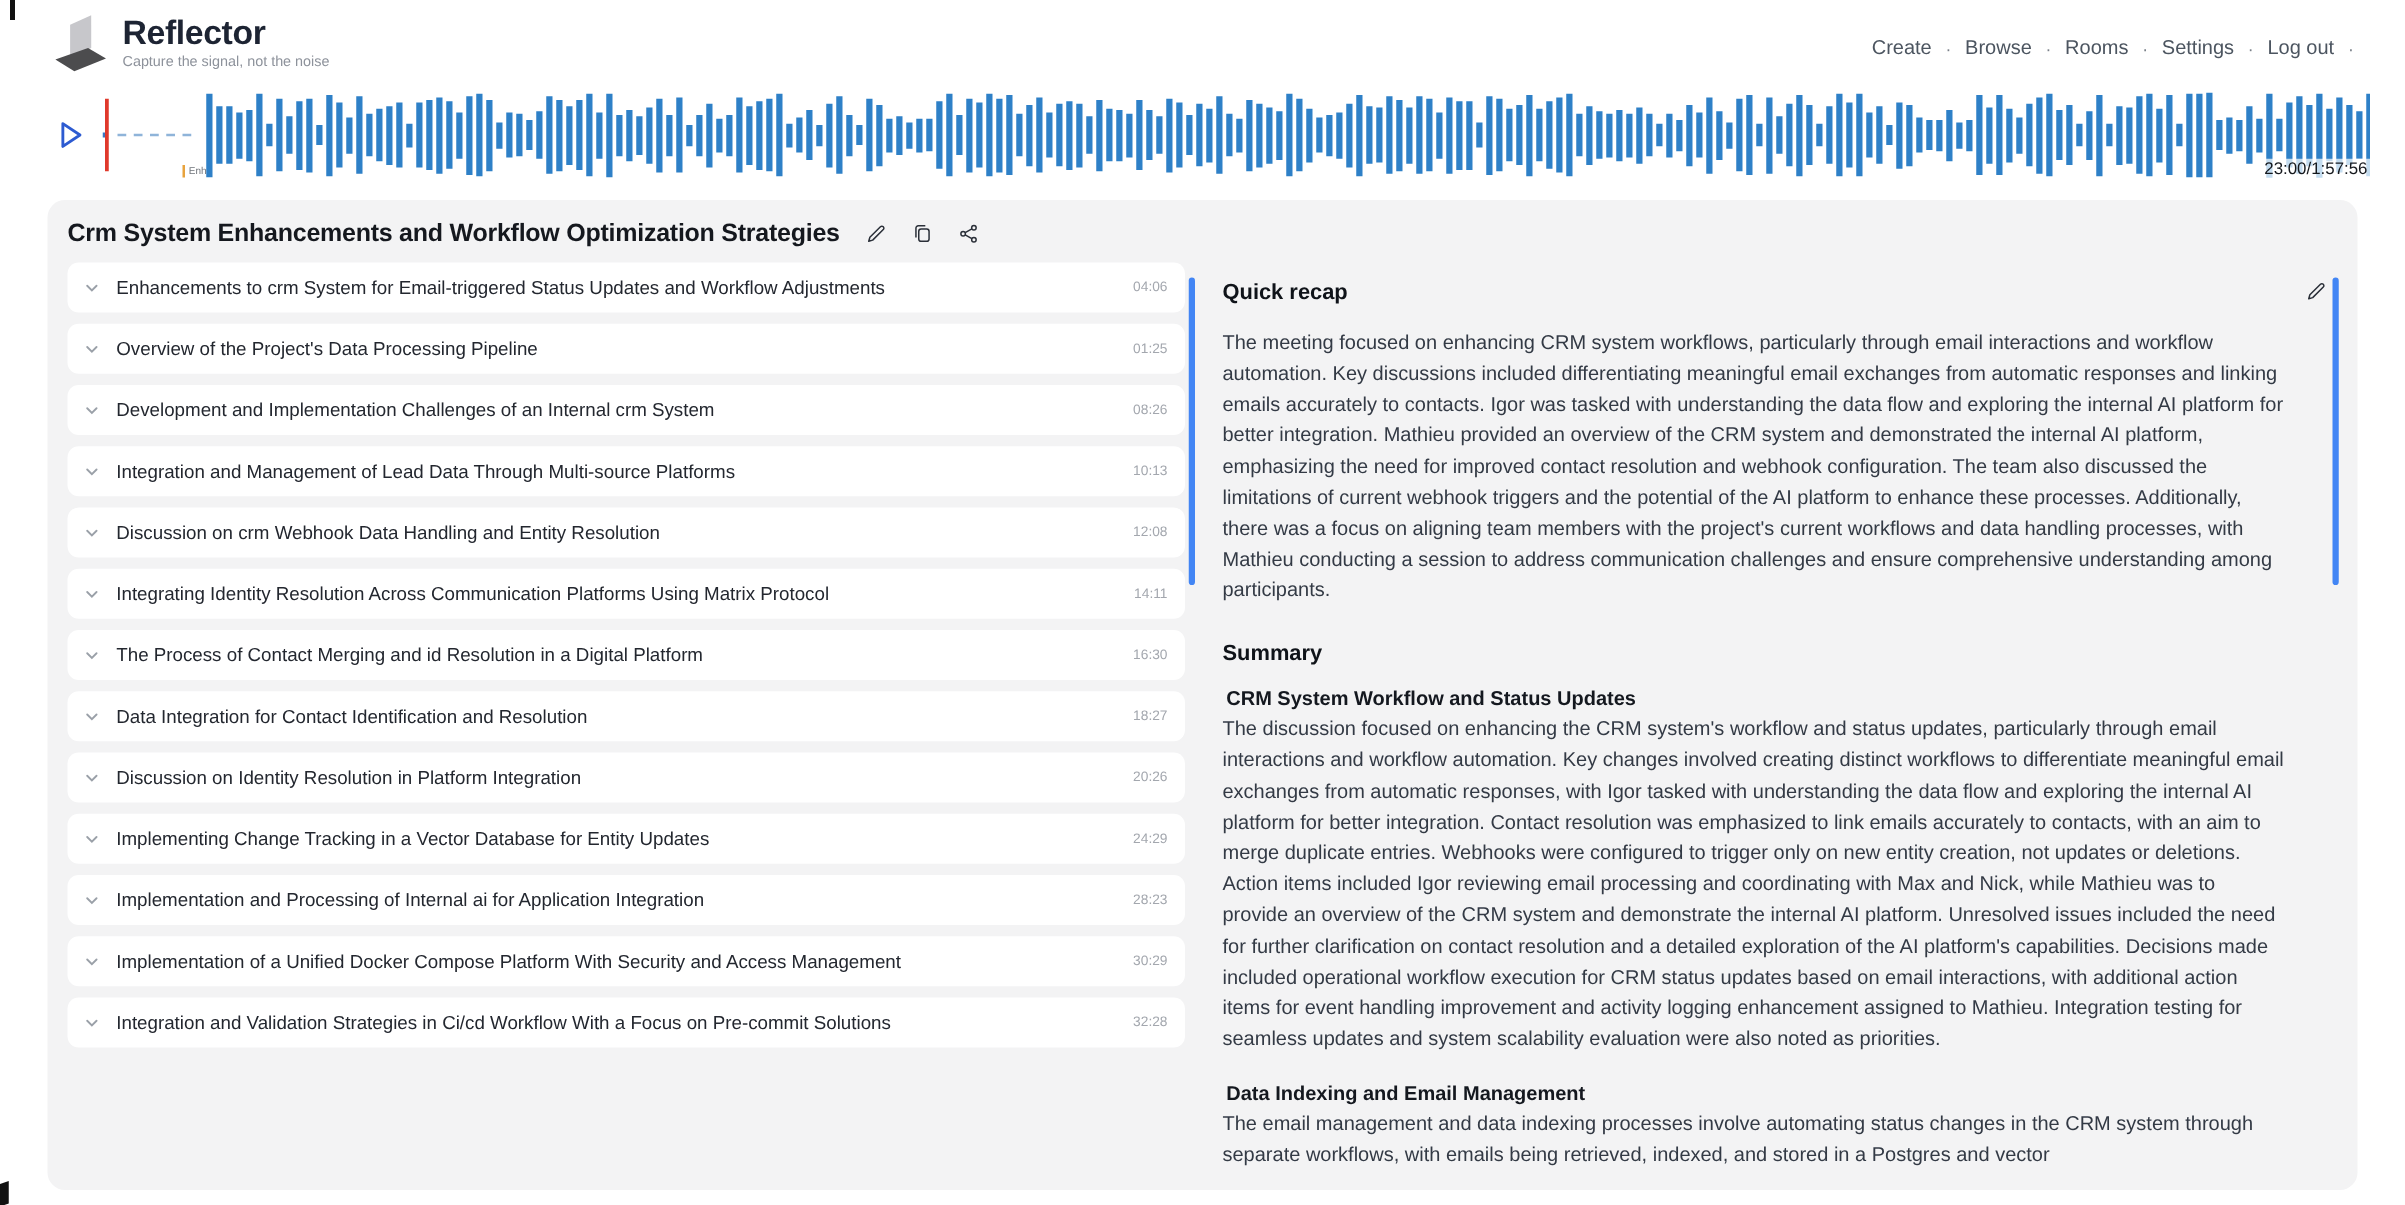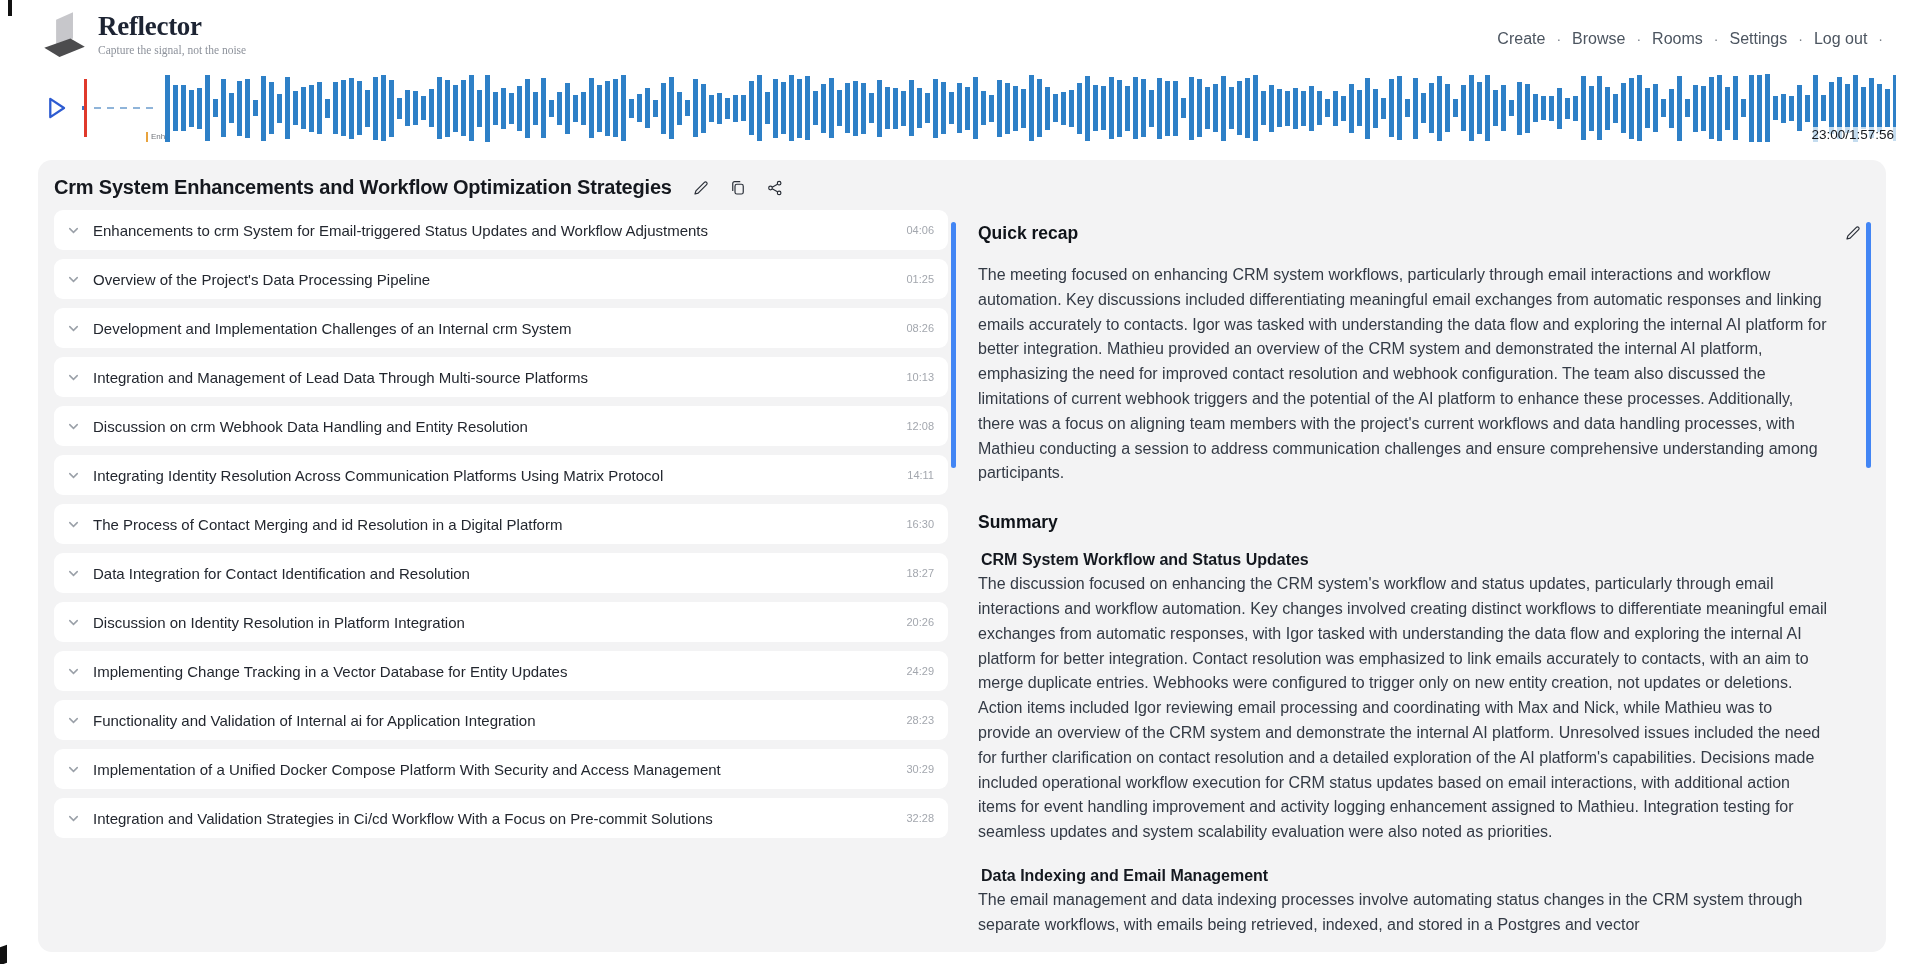--- a/index.html
+++ b/index.html
@@ -4,40 +4,40 @@
 <style>
   * { box-sizing: border-box; }
   html,body { margin:0; padding:0; }
   body {
     width:1924px; height:964px; position:relative; overflow:hidden;
     background:#ffffff; font-family:"Liberation Sans", sans-serif; color:#1d2433;
   }
   
   .header { display:flex; align-items:flex-start; padding:8px 30px 0 34px; height:64px; }
   .logo { width:56px; height:54px; flex:none; }
-  .brand-block { margin-left:8px;font-family:Liberation Serif, serif; }
+  .brand-block { margin-left:8px; }
   .brand { font-size:27px; font-weight:bold; color:#1d2433; letter-spacing:-0.3px; line-height:1.1; margin-top:4px; cursor:pointer; }
   .tagline { font-size:11.5px; color:#8d929b; margin-top:2px; }
   .nav { margin-left:auto; margin-top:22px; display:flex; align-items:center; font-size:16px; color:#4c5560; white-space:nowrap; }
   .nav-item { cursor:pointer; }
   .nav-sep { margin:0 11px; color:#7a8089; font-size:14px; }
   
   .player { position:absolute; top:74px; left:40px; right:28px; height:68px; display:flex; align-items:center; }
   .play-btn { width:32px; height:32px; flex:none; background:none; border:none; padding:0; margin-right:10px; cursor:pointer; }
   .waveform { position:relative; flex:1; height:68px; overflow:hidden; cursor:pointer; }
   .bars { display:flex; align-items:center; height:100%; }
   .wave-bar { width:5px; margin-right:3px; background:#2e80c7; flex:none; }
   .wave-dot { width:4px; height:4px; background:#3a77c2; flex:none; margin-right:8px; }
   .wave-dash { width:7px; height:2px; background:#8fb4d9; flex:none; margin-right:6px; }
   .playhead { position:absolute; left:2px; top:5px; bottom:5px; width:2.5px; background:#e0392b; }
   .time-display { position:absolute; right:0; bottom:0; font-size:13.5px; color:#15181d; background:rgba(255,255,255,0.72); padding:0 2px; }
   .topic-marker { position:absolute; left:64px; bottom:-2px; height:12px; max-width:70px; overflow:hidden; font-size:8px; color:#71757c; border-left:2px solid #e8a33d; padding-left:3px; white-space:nowrap; }
   
   .card { position:absolute; left:38px; top:160px; width:1848px; height:792px; background:#f3f3f4; border-radius:14px; overflow:hidden; }
-  .card-head { display:flex; align-items:center; padding:16px 16px 11px 16px; }
+  .card-head { display:flex; align-items:flex-start; padding:16px 16px 11px 16px; }
   .card-title { font-size:20px; font-weight:bold; color:#15181e; letter-spacing:-0.2px; }
   .title-actions { display:flex; gap:15px; margin-left:18px; align-items:center; }
   .icon-btn { background:none; border:none; padding:2px; cursor:pointer; line-height:0; color:#2a2f38; }
   .columns { display:flex; padding:0 16px; gap:30px; }
   
   .topics { width:894px; flex:none; }
   .topic-list { display:flex; flex-direction:column; gap:9px; }
   .topic-item { display:flex; align-items:center; background:#ffffff; border-radius:9px; height:40px; padding:0 14px 0 12px; cursor:pointer; flex:none; }
   .topic-chevron { flex:none; margin-right:12px; line-height:0; color:#9aa0a8; background:none; border:none; padding:0; cursor:pointer; }
   .topic-label { font-size:15px; color:#23272f; flex:1; white-space:nowrap; overflow:hidden; }
@@ -464,21 +464,21 @@
             <span class="topic-time">24:29</span>
           </div>
 
 
           <div class="topic-item">
             <button class="topic-chevron" aria-label="expand">
               <svg viewBox="0 0 16 16" width="15" height="15" fill="none" stroke="currentColor" stroke-width="1.6" stroke-linecap="round">
                 <polyline points="4,6 8,10 12,6"></polyline>
               </svg>
             </button>
-            <span class="topic-label">Functionality and Validation of Internal ai for Application Integration</span>
+            <span class="topic-label">Implementation and Processing of Internal ai for Application Integration</span>
             <span class="topic-time">28:23</span>
           </div>
 
           <div class="topic-item">
             <button class="topic-chevron" aria-label="expand">
               <svg viewBox="0 0 16 16" width="15" height="15" fill="none" stroke="currentColor" stroke-width="1.6" stroke-linecap="round">
                 <polyline points="4,6 8,10 12,6"></polyline>
               </svg>
             </button>
             <span class="topic-label">Implementation of a Unified Docker Compose Platform With Security and Access Management</span>

